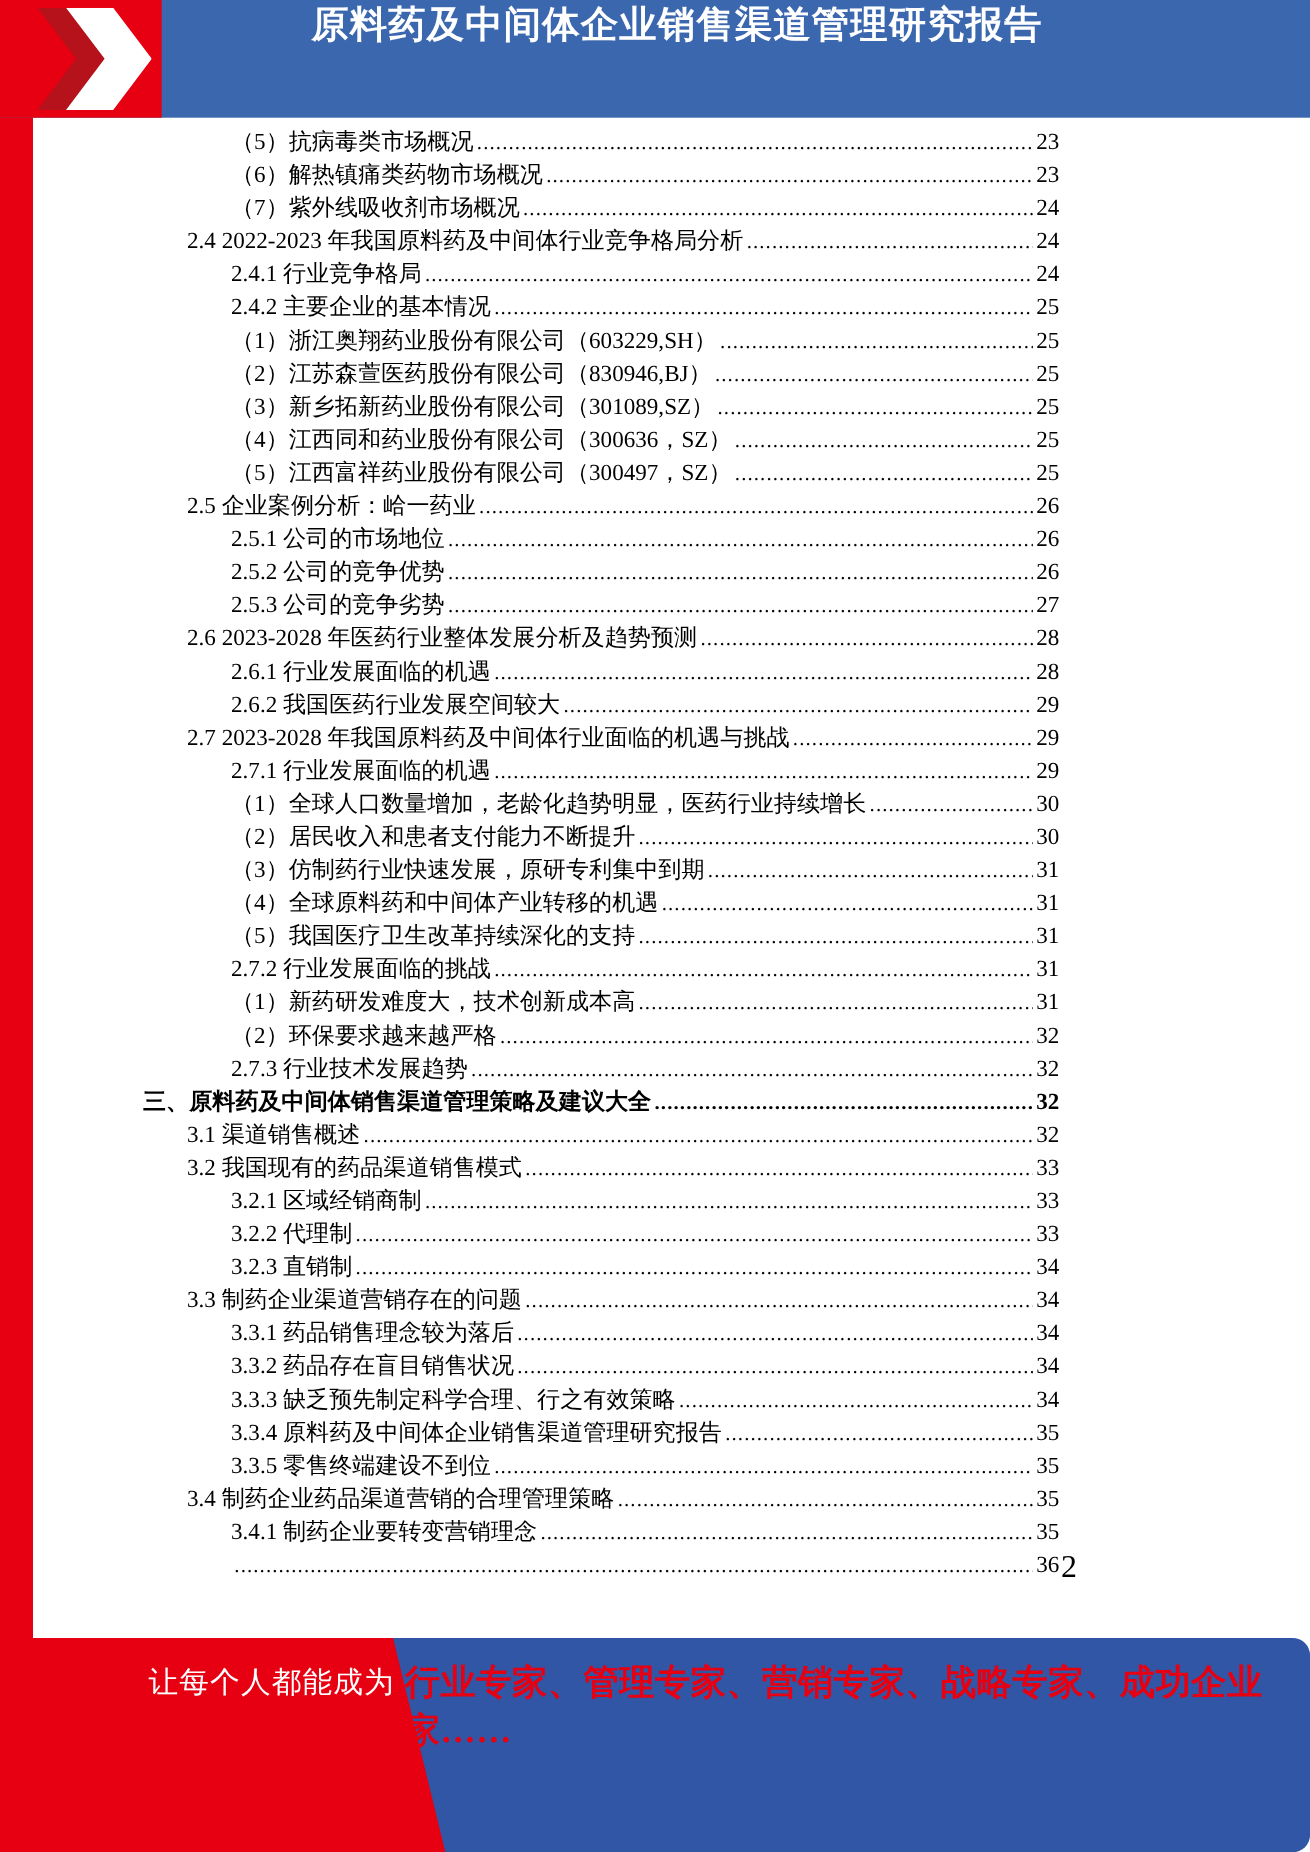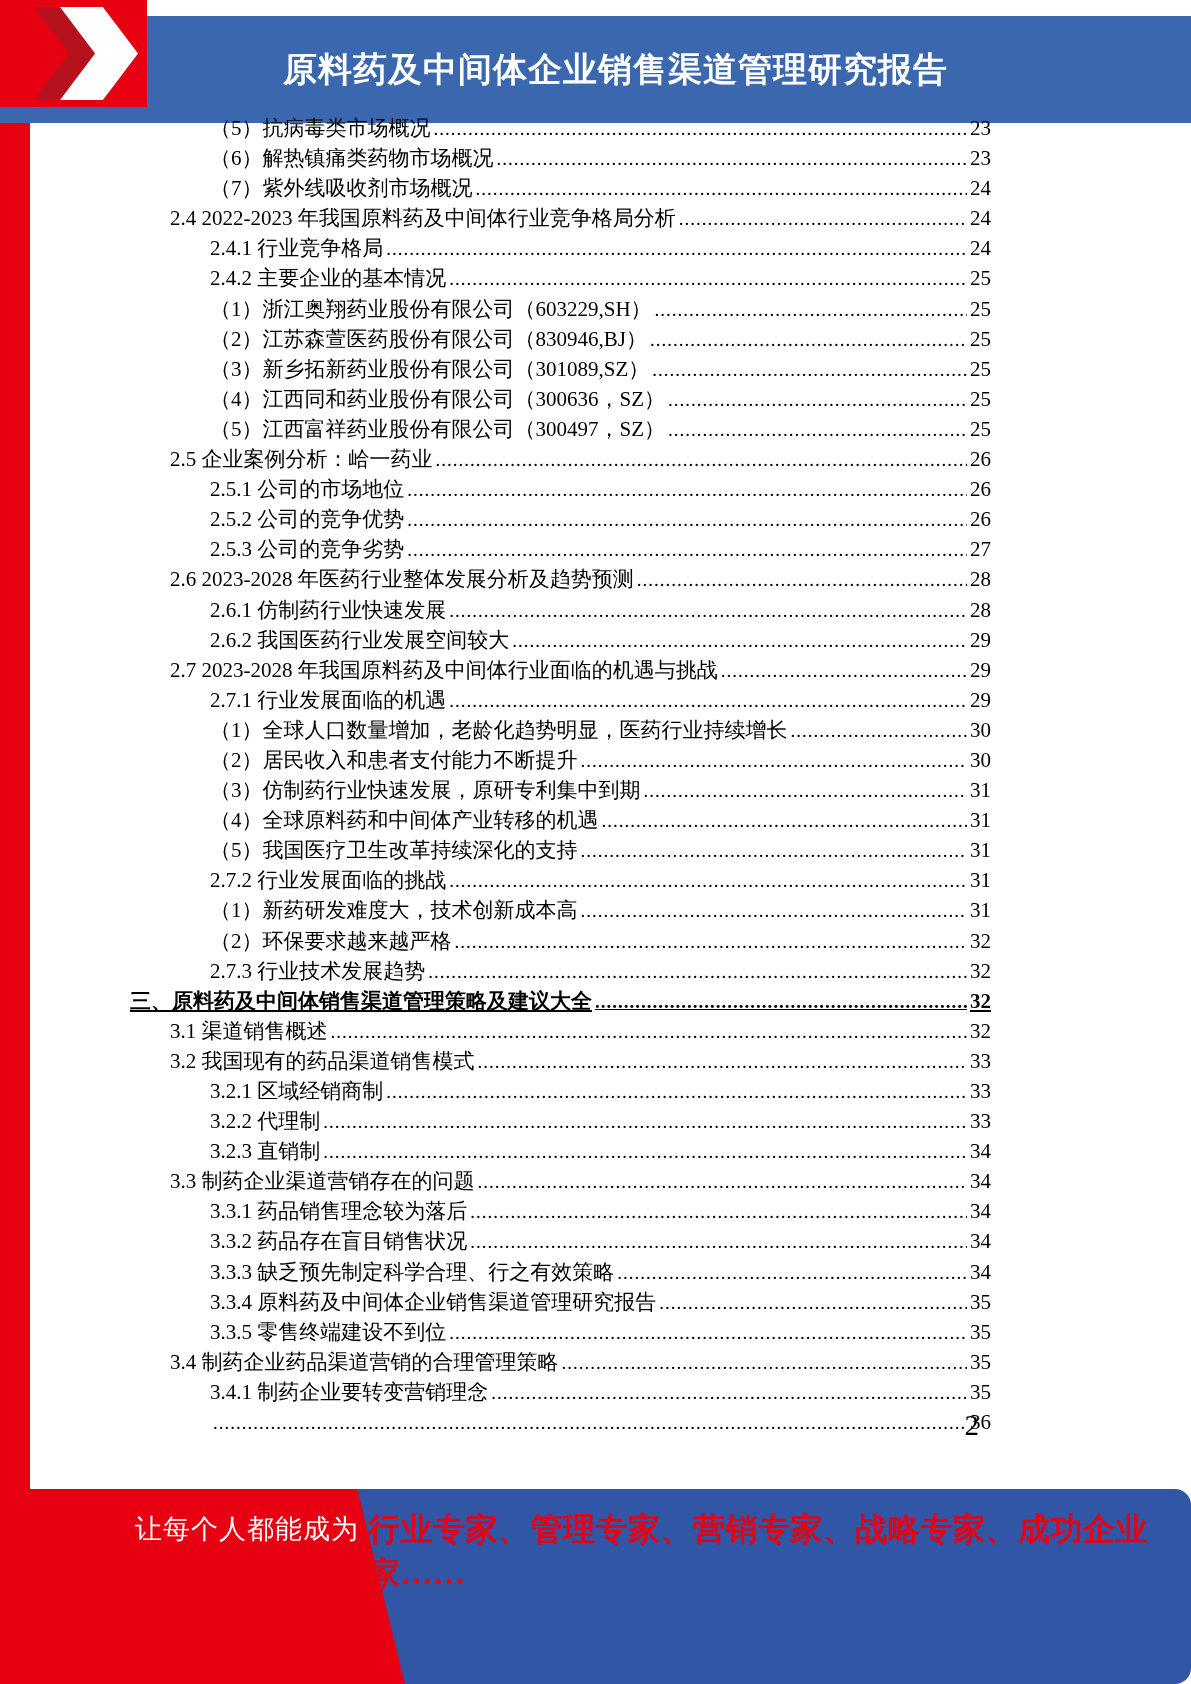--- a/index.html
+++ b/index.html
@@ -19,52 +19,52 @@
     font-family:"Liberation Serif","DejaVu Serif",serif;
     color:var(--ink);
   }
   
   .side-stripe{
     position:absolute;left:0;top:0;width:30px;height:100%;
     background:var(--accent-red);
   }
   
   .header{
-    position:absolute;top:16px;left:0;width:100%;height:107px;
+    position:absolute;top:0;left:0;width:100%;height:107px;
     background:var(--header-blue);
-    display:flex;align-items:center;justify-content:center;
+    display:flex;align-items:flex-start;justify-content:center;
   }
   .header-title{
     font-family:"Liberation Sans","DejaVu Sans",sans-serif;
     font-weight:bold;font-size:34px;color:#ffffff;
     letter-spacing:1px;
     padding-left:40px;
   }
   .corner-badge{
     position:absolute;top:0;left:0;width:147px;height:107px;
     background:var(--accent-red);
   }
   .chev{
     position:absolute;top:7px;height:93px;width:78px;
     clip-path:polygon(0 0,55% 0,100% 50%,55% 100%,0 100%,45% 50%);
   }
   .chev-dark{left:34px;background:var(--dark-red);}
   .chev-white{left:60px;background:#ffffff;}
   
   .toc{
-    position:absolute;top:113px;left:130px;right:200px;
+    position:absolute;top:113px;left:130px;right:228px;
   }
   .toc-entry{
     display:flex;align-items:baseline;
     height:30.1px;line-height:30.1px;
     font-size:21px;white-space:nowrap;
   }
   .toc-entry.level-1{padding-left:40px;}
   .toc-entry.level-2{padding-left:80px;}
-  .toc-entry.bold{font-weight:bold;text-decoration:underline;}
+  .toc-entry.bold{font-weight:bold;}
   .toc-text{flex:0 0 auto;}
   .toc-dots{
     flex:1 1 auto;overflow:hidden;white-space:nowrap;
     margin:0 3px;letter-spacing:1px;font-size:19px;
   }
   .toc-dots::after{
     content:"........................................................................................................................................................................................................................................................................................................................................";
   }
   .toc-page{flex:0 0 auto;}
   
@@ -184,21 +184,21 @@
         <span class="toc-text">2.5.3 公司的竞争劣势</span>
         <span class="toc-dots"></span>
         <span class="toc-page">27</span>
       </div>
       <div class="toc-entry level-1">
         <span class="toc-text">2.6 2023-2028 年医药行业整体发展分析及趋势预测</span>
         <span class="toc-dots"></span>
         <span class="toc-page">28</span>
       </div>
       <div class="toc-entry level-2">
-        <span class="toc-text">2.6.1 仿制药行业快速发展</span>
+        <span class="toc-text">2.6.1 行业发展面临的机遇</span>
         <span class="toc-dots"></span>
         <span class="toc-page">28</span>
       </div>
       <div class="toc-entry level-2">
         <span class="toc-text">2.6.2 我国医药行业发展空间较大</span>
         <span class="toc-dots"></span>
         <span class="toc-page">29</span>
       </div>
       <div class="toc-entry level-1">
         <span class="toc-text">2.7 2023-2028 年我国原料药及中间体行业面临的机遇与挑战</span>

